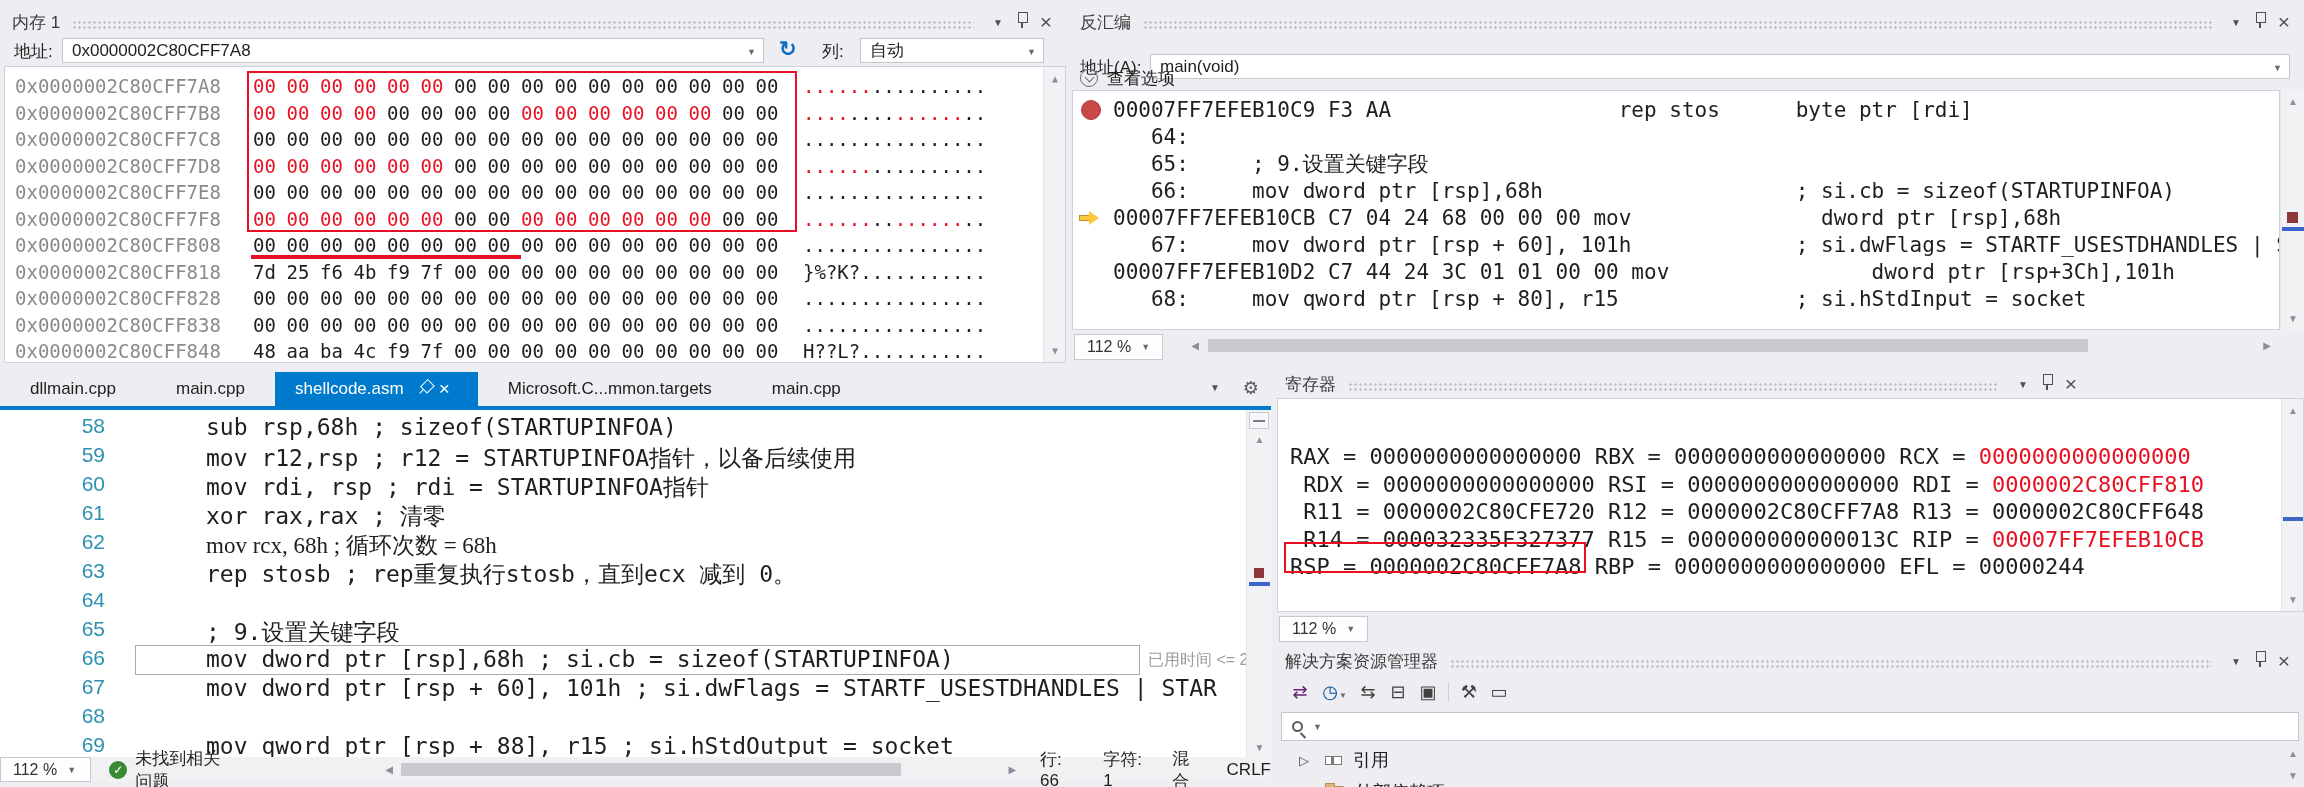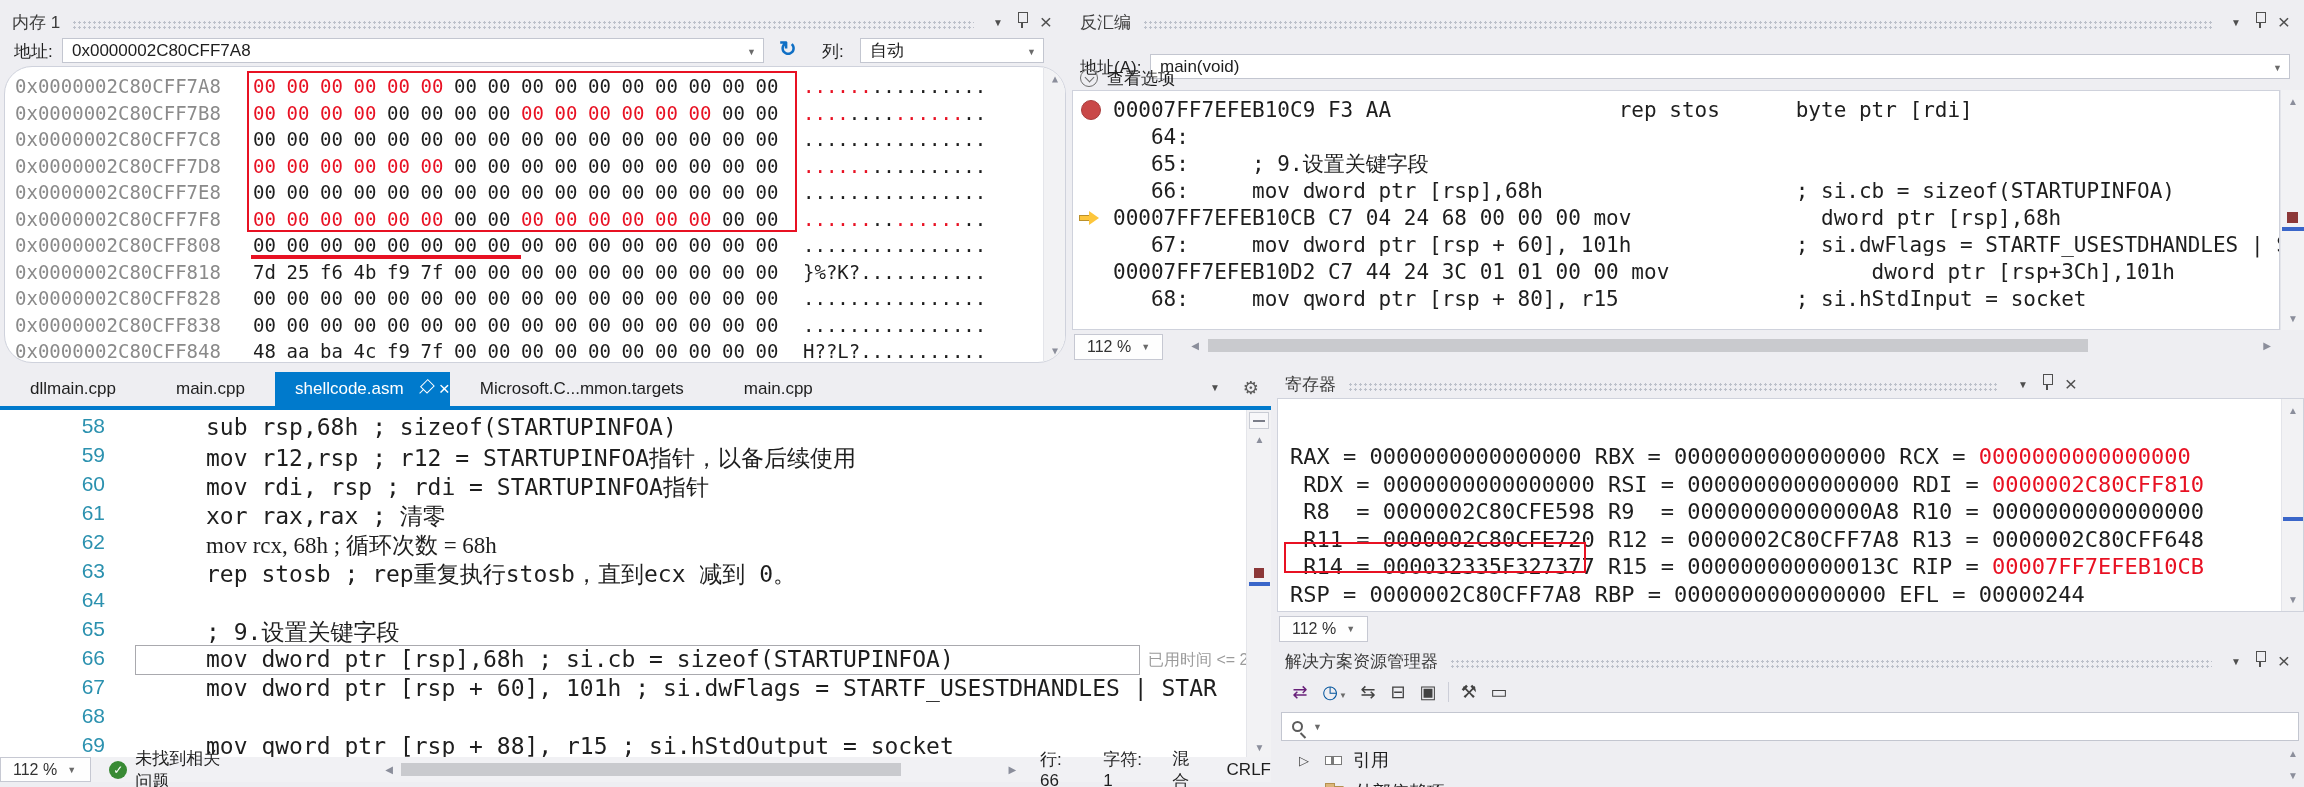--- a/index.html
+++ b/index.html
@@ -1,19 +1,19 @@
 <!DOCTYPE html>
 <html><head>
 <meta charset="utf-8">
 <style>
   * { margin:0; padding:0; box-sizing:border-box; }
   html,body { width:2304px; height:787px; overflow:hidden; }
   body { font-family:"Liberation Sans", sans-serif; background:#eeeef2; position:relative; }
   #root { position:absolute; left:0; top:0; width:2304px; height:787px; background:#eeeef2; }
-  .mono { font-family:"DejaVu Sans Mono", monospace;border-radius:28px; }
+  .mono { font-family:"DejaVu Sans Mono", monospace; }
   .pane { position:absolute; }
   .titlebar { height:28px; display:flex; align-items:center; padding:0 8px; color:#3b3b3b; font-size:17px; }
   .dots { flex:1; height:9px; margin:4px 12px 0 12px;
           background-image:radial-gradient(#bcc0ca 1.1px, transparent 1.2px);
           background-size:5px 5px; }
   .tb-btn { width:24px; text-align:center; color:#4f4f4f; cursor:default; flex:none; }
   .tb-btn.caret-ico { font-size:10px; }
   .tb-btn.close { font-size:21px; line-height:20px; }
   .pinshape { display:inline-block; width:11px; height:16px; position:relative; }
   .pinshape::before { content:""; position:absolute; left:1px; top:0; width:8px; height:9px; border:1.6px solid #4f4f4f; }
@@ -42,21 +42,21 @@
   .circle-exp { display:inline-block; width:18px; height:18px; border:1.4px solid #6d6d6d; border-radius:50%; position:relative; vertical-align:-4px; }
   .circle-exp::after { content:""; position:absolute; left:4.5px; top:3.5px; width:6px; height:6px; border-right:1.7px solid #6d6d6d; border-bottom:1.7px solid #6d6d6d; transform:rotate(45deg); }
   .zoombox { position:absolute; height:26px; background:#fefefe; border:1px solid #c6c8d2; display:flex; align-items:center; padding:0 12px; font-size:16px; color:#333; }
   .zoombox .zcaret { font-size:9px; color:#6a6a6a; margin-left:10px; }
   .hthumb { position:absolute; height:13px; background:#c9cace; }
   .marker-red { position:absolute; width:11px; height:11px; background:#8c3838; }
   .marker-blue { position:absolute; height:4px; background:#3a66c9; }
   
   #tabstrip { position:absolute; left:0; top:0; width:1271px; height:34px; display:flex; align-items:flex-end; }
   .tab { height:34px; display:flex; align-items:center; padding:0 30px; font-size:17px; color:#1e1e1e; }
-  .tab.active { background:#007acc; color:#fff; padding:0 0 0 20px; }
+  .tab.active { background:#007acc; color:#fff; padding:0 28px 0 20px; }
   .tab.active .pinshape::before { border-color:#fff; }
   .tab.active .pinshape::after { background:#fff; }
   .tab .tclose { font-size:19px; margin-left:10px; }
   .tab .tpin { margin-left:14px; transform:rotate(45deg); }
   #tab-accent { position:absolute; left:0; top:34px; width:1271px; height:4px; background:#007acc; }
   
   #ed-code { position:absolute; left:0; top:38px; width:1246px; height:347px; background:#fff; overflow:hidden; }
   #ed-gutter { position:absolute; left:0; top:38px; width:33px; height:347px; background:#e8e8ec; }
   .lnum { position:absolute; left:40px; width:65px; text-align:right; color:#2b91af; font-size:21px; }
   .lcode { position:absolute; left:206px; font-size:23px; color:#1e1e1e; }
@@ -269,21 +269,20 @@
       <span>寄存器</span>
       <span class="dots"></span>
       <span class="tb-btn caret-ico">▼</span>
       <span class="tb-btn"><i class="pinshape"></i></span>
       <span class="tb-btn close">×</span>
     </div>
     <div class="content" id="reg-content" style="left:0;top:28px;width:1027px;height:214px;">
       <div id="reg-rows" class="mono" style="position:absolute;left:12px;top:8px;margin-top:36px;">
           <div class="reg-row"><span>RAX = 0000000000000000 RBX = 0000000000000000 RCX = </span><span class="red">0000000000000000</span></div>
           <div class="reg-row"><span> RDX = 0000000000000000 RSI = 0000000000000000 RDI = </span><span class="red">0000002C80CFF810</span></div>
-          <div class="reg-row"><span> R8  = 0000002C80CFE598 R9  = 00000000000000A8 R10 = 0000000000000000</span></div>
           <div class="reg-row"><span> R11 = 0000002C80CFE720 R12 = 0000002C80CFF7A8 R13 = 0000002C80CFF648</span></div>
           <div class="reg-row"><span> R14 = 000032335F327377 R15 = 000000000000013C RIP = </span><span class="red">00007FF7EFEB10CB</span></div>
           <div class="reg-row"><span>RSP = 0000002C80CFF7A8</span><span> RBP = 0000000000000000 EFL = 00000244</span></div>
         </div>
       <div class="vscroll" style="right:0;top:0;height:212px;">
         <span class="sarrow" style="top:6px;">▲</span>
         <span class="sarrow" style="bottom:6px;">▼</span>
         <div class="marker-blue" style="left:1px;top:118px;width:20px;"></div>
       </div>
     <div class="redbox-anno" style="left: 6px; top: 142.5px; width: 302px; height: 31px;"></div>

